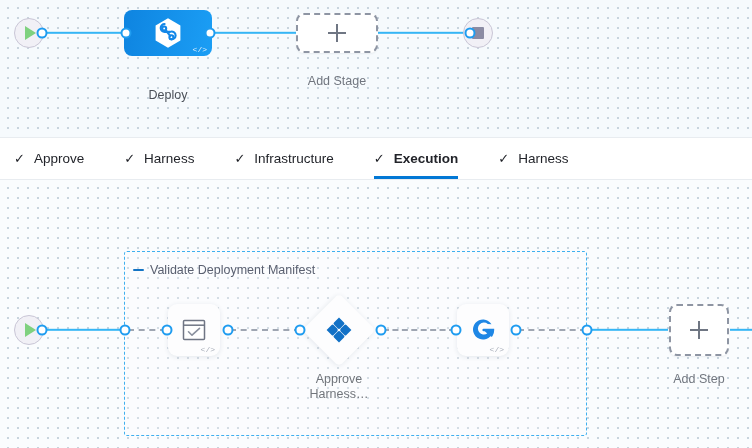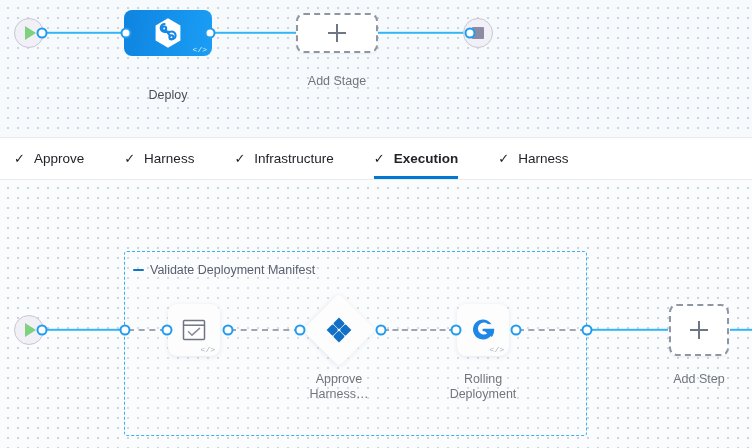--- a/index.html
+++ b/index.html
@@ -253,22 +253,20 @@
 
     <div class="port" style="left:456px; top:150px;"></div>
     <div class="step-node" style="left:457px; top:124px;">
       <svg width="28" height="28" viewBox="0 0 28 28">
         <path d="M22.5 8.2 A10 10 0 1 0 24 14 h-9.4 l3.6 3.6 a6 6 0 1 1 0.6 -9.6 Z" fill="#1f87e5"></path>
         <path d="M14.6 14 h9.4 a10 10 0 0 1 -1.5 5.4" fill="none" stroke="#1f87e5" stroke-width="2.4" stroke-linecap="round"></path>
       </svg>
       <span class="code-tag dark">&lt;/&gt;</span>
     </div>
     <div class="port" style="left:516px; top:150px;"></div>
-    <div class="node-label" style="left:483px; top:192px;">Rolling
-Deployment</div>
 
     <div class="port" style="left:587px; top:150px;"></div>
 
     <div class="add-node" style="left:669px; top:124px; width:60px; height:52px;">
       <div class="plus"></div>
     </div>
     <div class="node-label muted" style="left:699px; top:192px;">Add Step</div>
   </div>
 
 </div>

